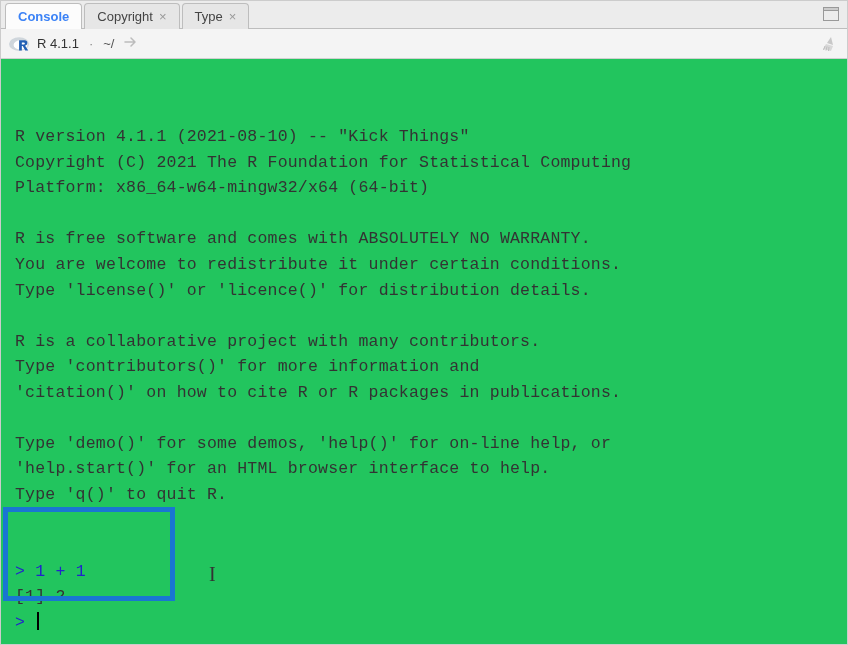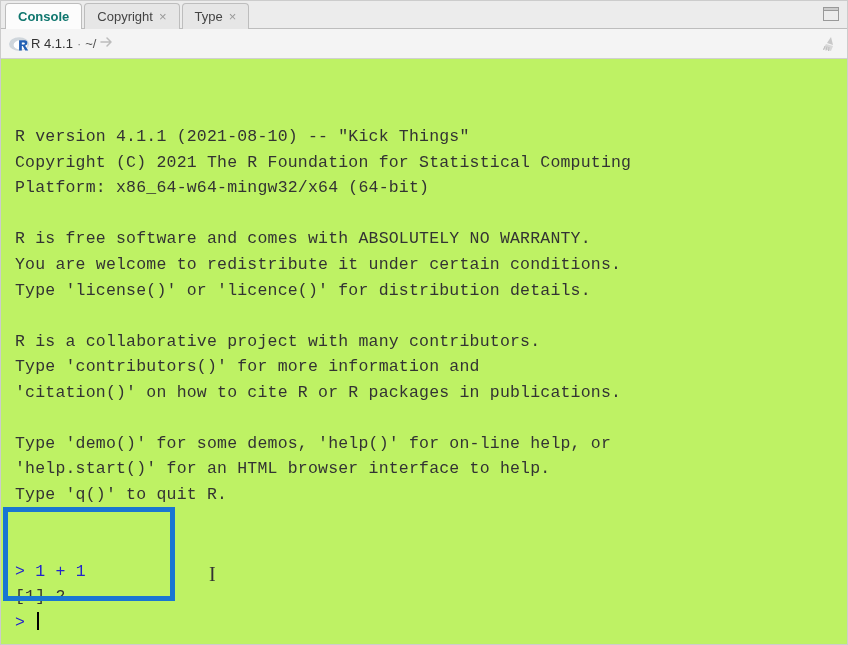--- a/index.html
+++ b/index.html
@@ -39,21 +39,21 @@
     margin-top: 2px;
     color: #444;
     cursor: pointer;
     font-size: 13px;
     position: relative;
     top: 1px;
   }
   .tab.active {
     background: #fcfcfc;
     font-weight: 600;
-    color: #0f766e;
+    color: #3b82f6;
     z-index: 2;
   }
   .tab .close {
     color: #999;
     font-size: 13px;
     line-height: 1;
   }
   .tabbar .right-icon {
     position: absolute;
     right: 8px;
@@ -62,20 +62,21 @@
   }
 
   
   .infobar {
     display: flex;
     align-items: center;
     height: 30px;
     padding: 0 8px;
     background: #f4f4f4;
     border-bottom: 1px solid #d0d0d0;
+    gap: 6px;
     font-size: 13px;
     color: #444;
     position: relative;
   }
   .r-logo {
     width: 22px;
     height: 18px;
     display: inline-flex;
     align-items: center;
     justify-content: center;
@@ -87,21 +88,21 @@
   .infobar .arrow { color: #bbb; margin-left: 4px; }
   .infobar .broom {
     position: absolute;
     right: 10px;
     top: 7px;
     color: #b0b0b0;
   }
 
   
   .console {
-    background: #bef264;
+    background: #22c55e;
     height: calc(645px - 28px - 30px - 2px);
     padding: 14px 0 10px 14px;
     font-family: "Menlo", "Consolas", "Courier New", monospace;
     font-size: 16.5px;
     line-height: 1.55;
     color: #333;
     white-space: pre;
     letter-spacing: 0.2px;
     overflow: hidden;
     position: relative;

